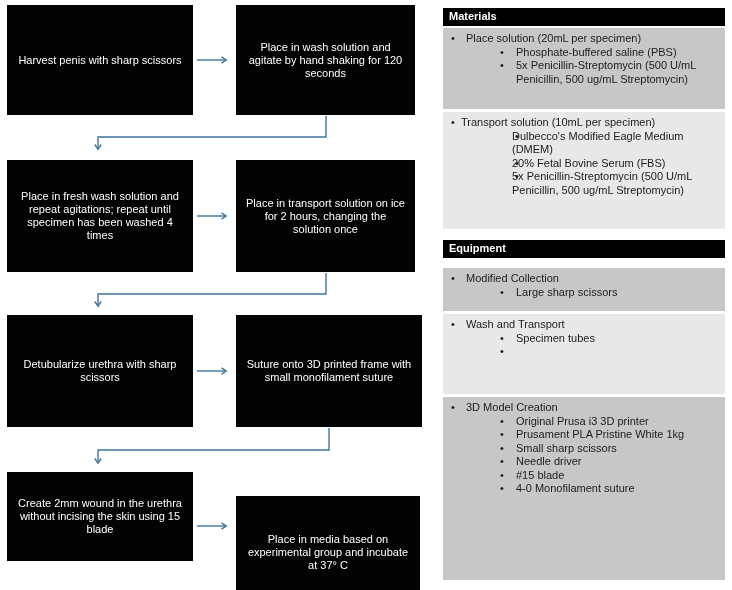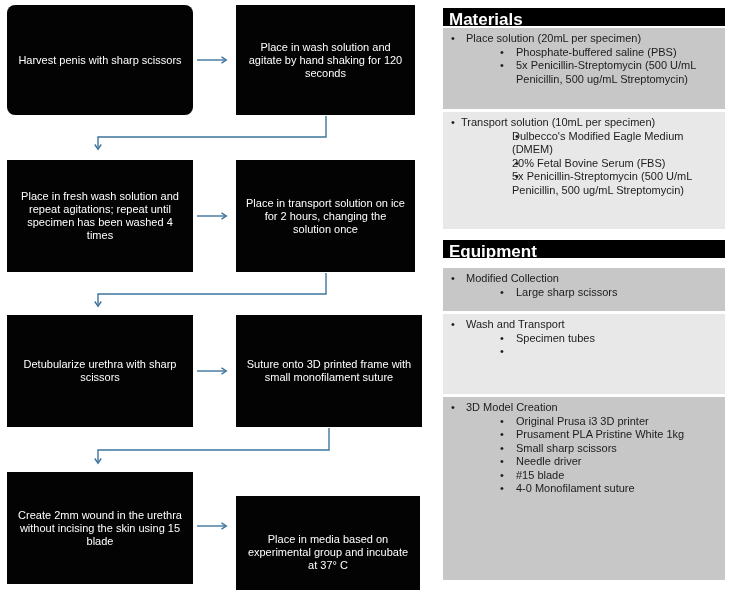--- a/index.html
+++ b/index.html
@@ -18,38 +18,38 @@
     color: #ffffff;
     display: flex;
     align-items: center;
     justify-content: center;
     text-align: center;
     font-size: 11px;
     line-height: 13px;
     padding: 6px 10px;
     box-sizing: border-box;
   }
-  #b1 { left: 7px;   top: 5px;   width: 186px; height: 110px; border-radius: 8px; }
+  #b1 { left: 7px;   top: 5px;   width: 186px; height: 110px; }
   #b2 { left: 236px; top: 5px;   width: 179px; height: 110px; }
   #b3 { left: 7px;   top: 160px; width: 186px; height: 112px; }
   #b4 { left: 236px; top: 160px; width: 179px; height: 112px; }
   #b5 { left: 7px;   top: 315px; width: 186px; height: 112px; }
   #b6 { left: 236px; top: 315px; width: 186px; height: 112px; }
-  #b7 { left: 7px;   top: 472px; width: 186px; height: 112px; }
+  #b7 { left: 7px;   top: 472px; width: 186px; height: 89px; }
   #b8 { left: 236px; top: 496px; width: 184px; height: 112px; }
   #connectors { position: absolute; left: 0; top: 0; }
   
   .phead {
     position: absolute;
     left: 443px;
     width: 282px;
     height: 18px;
     background: #000000;
     color: #ffffff;
-    font-size: 17px;
+    font-size: 11px;
     font-weight: bold;
     padding: 2px 0 8px 6px;
     box-sizing: border-box;
   }
   #materials-header { top: 8px; }
   #equipment-header { top: 240px; }
   .psec {
     position: absolute;
     left: 443px;
     width: 282px;

